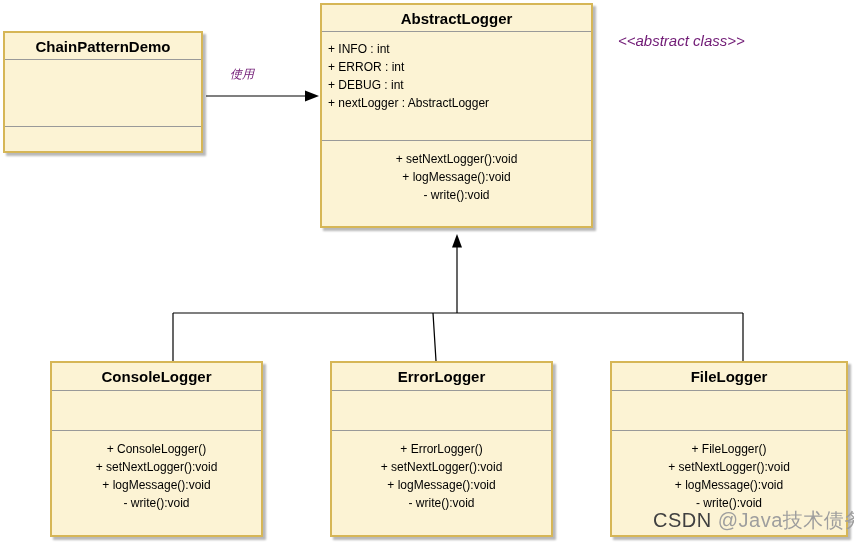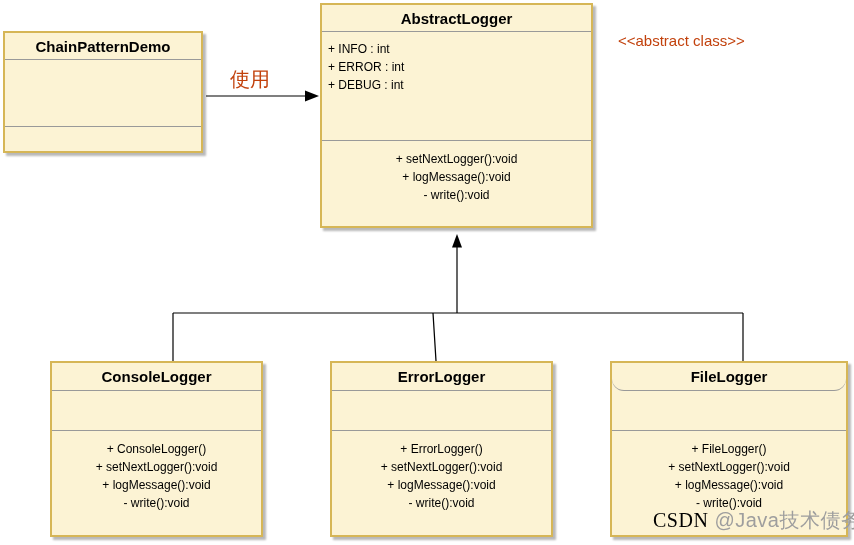--- a/index.html
+++ b/index.html
@@ -55,32 +55,33 @@
     overflow: hidden;
     text-align: center;
   }
   .member {
     font-size: 12px;
     line-height: 18px;
     white-space: nowrap;
   }
   .float-label {
     position: absolute;
-    color: #c2410c;
+    color: #701a75;
     white-space: nowrap;
+    font-style: italic;
   }
-  #use-label { font-size: 20px; }
+  #use-label { font-size: 12px; }
   #annotation-label { font-size: 15px; }
   #watermark {
     position: absolute;
     font-size: 20px;
     white-space: nowrap;
     letter-spacing: 0.5px;
   }
-  #watermark .wm-prefix { color: #000000; font-family: Liberation Serif, serif; }
+  #watermark .wm-prefix { color: #404040; }
   #watermark .wm-rest   { color: #9e9e9e; }
 </style>
 </head>
 <body>
 
 <div id="canvas">
 
   <svg id="connector-layer" viewBox="0 0 854 545" xmlns="http://www.w3.org/2000/svg">
 
     <line x1="206" y1="96" x2="306" y2="96" stroke="#000000" stroke-width="1.2"></line>
@@ -102,20 +103,21 @@
       <div class="member">+ main():void</div>
     </div>
   </div>
 
   <div class="uml-class" style="left:320px; top:3px; width:273px; height:225px;">
     <div class="uml-title" style="height:27px;">AbstractLogger</div>
     <div class="uml-attrs" style="height:109px;">
       <div class="member">+ INFO : int</div>
       <div class="member">+ ERROR : int</div>
       <div class="member">+ DEBUG : int</div>
+      <div class="member">+ nextLogger : AbstractLogger</div>
     </div>
     <div class="uml-methods">
       <div class="member">+ setNextLogger():void</div>
       <div class="member">+ logMessage():void</div>
       <div class="member">- write():void</div>
     </div>
   </div>
 
   <div class="uml-class" style="left:50px; top:361px; width:213px; height:176px;">
     <div class="uml-title" style="height:28px;">ConsoleLogger</div>
@@ -133,21 +135,21 @@
     <div class="uml-attrs" style="height:40px;"></div>
     <div class="uml-methods">
       <div class="member">+ ErrorLogger()</div>
       <div class="member">+ setNextLogger():void</div>
       <div class="member">+ logMessage():void</div>
       <div class="member">- write():void</div>
     </div>
   </div>
 
   <div class="uml-class" style="left:610px; top:361px; width:238px; height:176px;">
-    <div class="uml-title" style="height:28px;border-radius:12px;">FileLogger</div>
+    <div class="uml-title" style="height:28px;">FileLogger</div>
     <div class="uml-attrs" style="height:40px;"></div>
     <div class="uml-methods">
       <div class="member">+ FileLogger()</div>
       <div class="member">+ setNextLogger():void</div>
       <div class="member">+ logMessage():void</div>
       <div class="member">- write():void</div>
     </div>
   </div>
 
   <div id="use-label" class="float-label" style="left:230px; top:66px;">使用</div>

